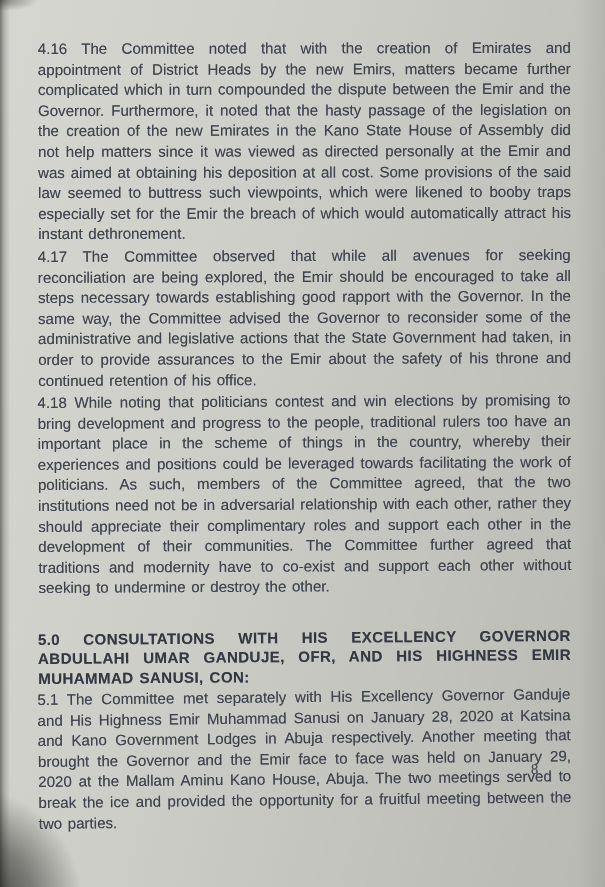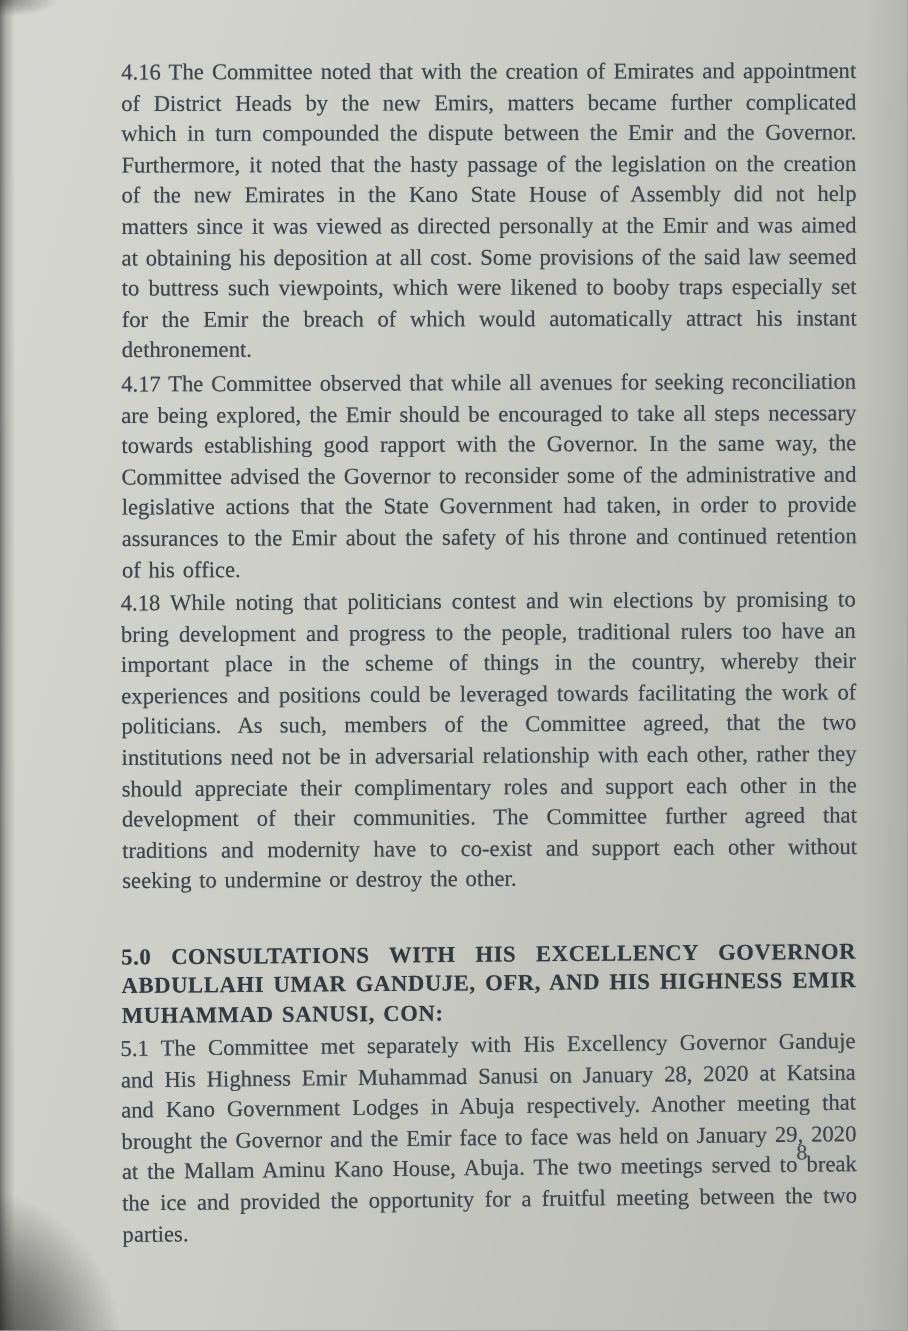--- a/index.html
+++ b/index.html
@@ -25,28 +25,27 @@
       
       linear-gradient(105deg, rgba(255,255,255,0.22) 0%, rgba(255,255,255,0.08) 35%, rgba(0,0,0,0.03) 65%, rgba(0,0,0,0.09) 100%),
       
       linear-gradient(to left, rgba(0,0,0,0.07) 0px, rgba(0,0,0,0) 28px);
   }
   .text-block {
     position: absolute;
     left: 38px;
     right: 34px;
     top: 39px;
-    font-family: Liberation Serif, serif;
+    font-family: Liberation Sans, sans-serif;
     font-size: 15.1px;
     line-height: 20.6px;
     color: #3e434d;
     text-align: justify;
     text-shadow: 0 0 0.6px rgba(62,67,77,0.55);
     word-spacing: 1.4px;
-    margin-left: 43px;
   }
   .para {
     margin: 0 0 2px 0;
     transform-origin: left center;
   }
   .para-1 { transform: rotate(-0.12deg); }
   .para-2 { transform: rotate(-0.22deg); }
   .para-3 { transform: rotate(-0.32deg); }
   .para-4 { transform: rotate(-0.62deg); }
   .heading {

